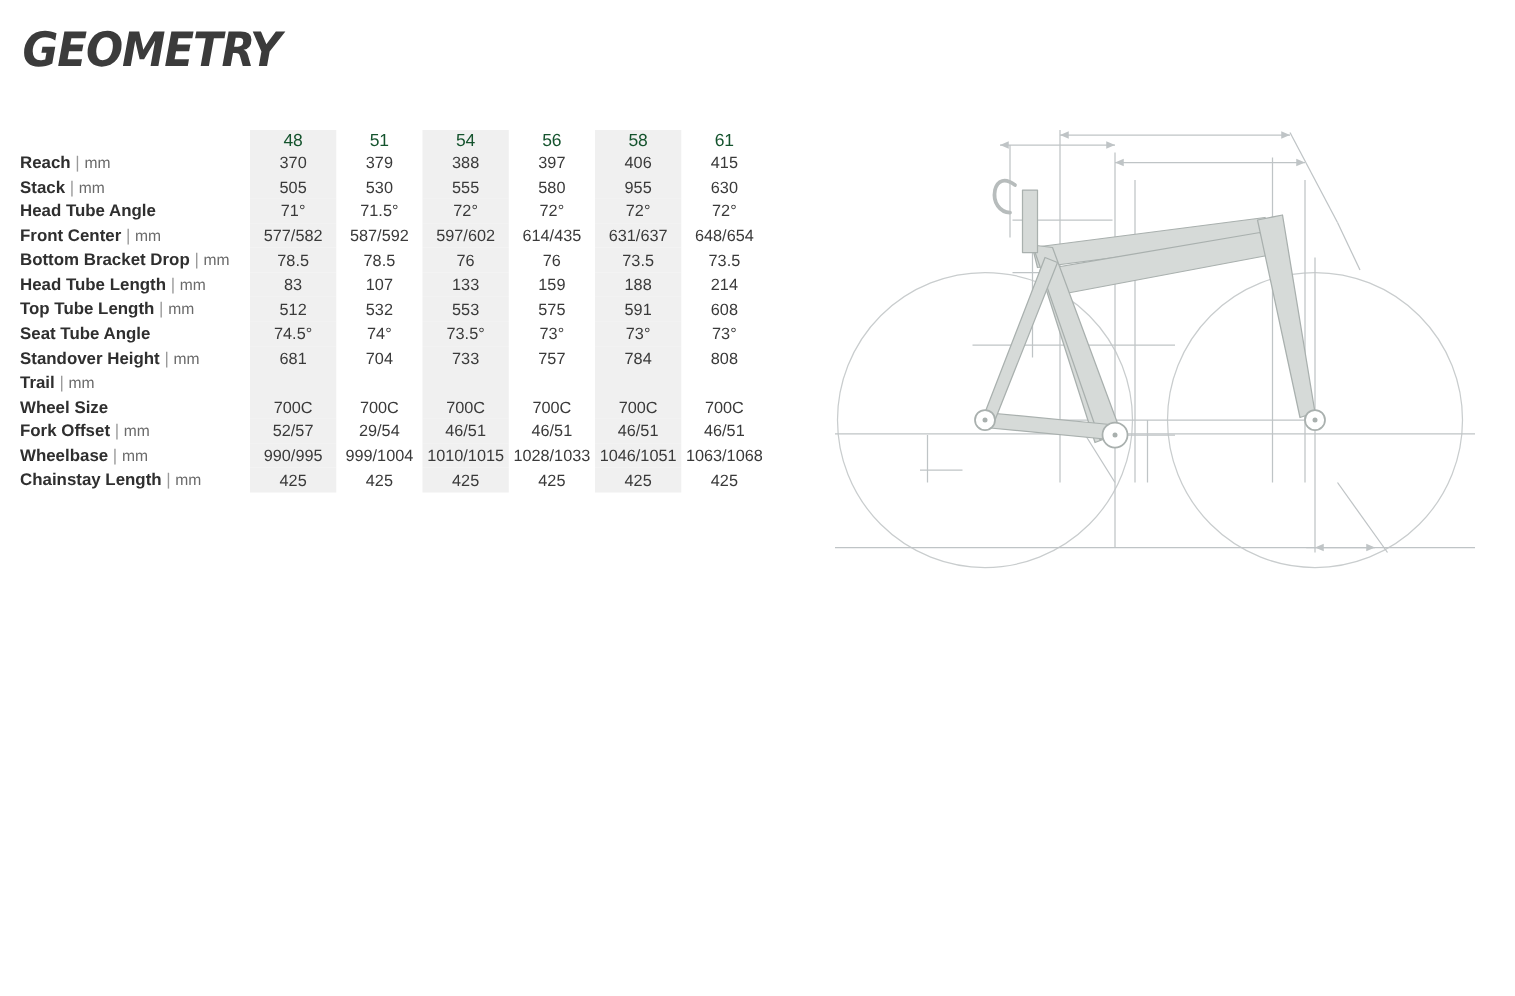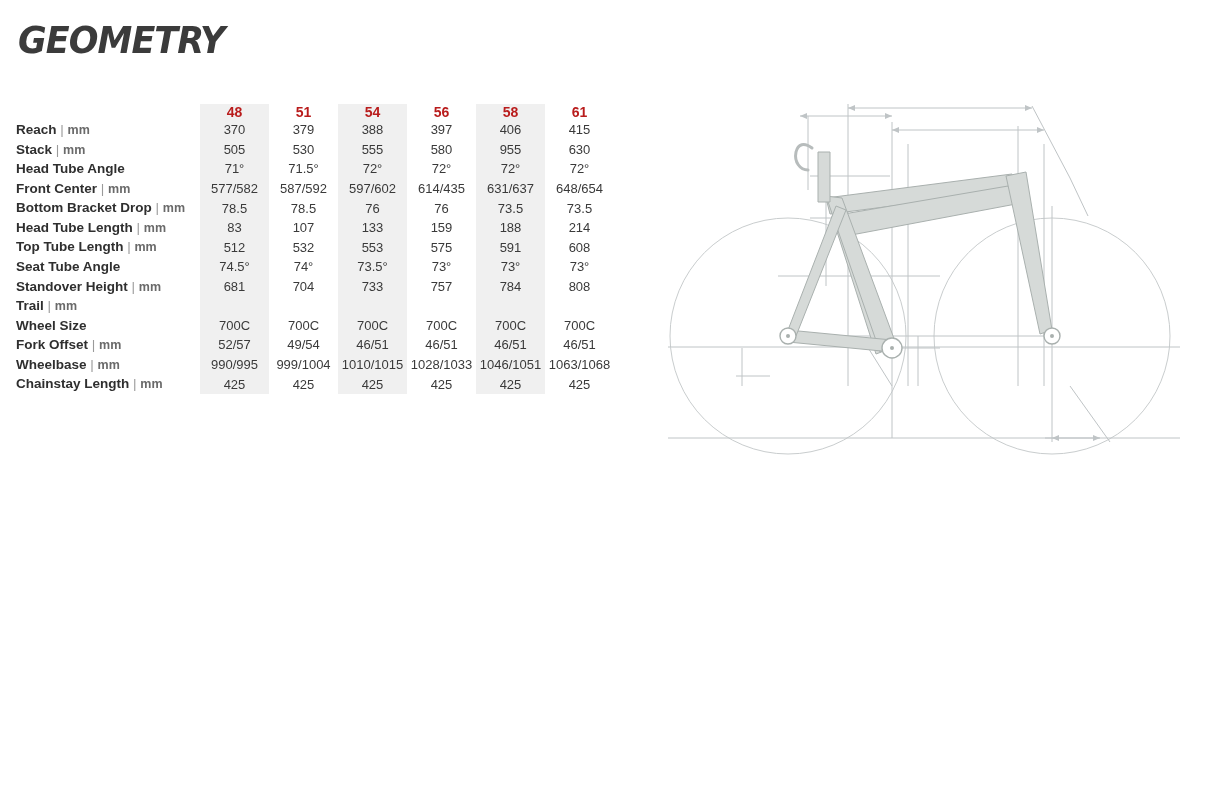--- a/index.html
+++ b/index.html
@@ -53,21 +53,21 @@
     width: 184px;
     text-align: left;
     padding: 7px 8px 7px 6px;
     font-weight: bold;
     font-size: 13.5px;
     color: #2f2f2f;
     vertical-align: middle;
     line-height: 1.45;
   }
   .row-label .unit {
-    font-weight: bold;
+    font-weight: normal;
     color: #6a6a6a;
     font-size: 12.5px;
     text-align: center;
   }
   .row-label .sep {
     font-weight: normal;
     color: #9a9a9a;
   }
   .val {
     width: 69px;
@@ -75,23 +75,23 @@
     vertical-align: middle;
     font-size: 13px;
     color: #3a3a3a;
     padding: 7px 1px;
     white-space: nowrap;
   }
   .col-shaded {
     background: #f0f0f0;
   }
   thead .val {
-    font-weight: bold;
+    font-weight: normal;
     font-size: 14px;
-    color: #b91c1c;
+    color: #14532d;
     padding-bottom: 10px;
     padding-top: 10px;
   }
   thead .row-label {
     padding: 0;
   }
 
   
   #diagram {
     position: absolute;
@@ -216,21 +216,21 @@
           <td class="val col-shaded">700C</td>
           <td class="val">700C</td>
           <td class="val col-shaded">700C</td>
           <td class="val">700C</td>
           <td class="val col-shaded">700C</td>
           <td class="val">700C</td>
         </tr>
         <tr>
           <th class="row-label"><span>Fork Offset</span><span class="sep"> | </span><span class="unit">mm</span></th>
           <td class="val col-shaded">52/57</td>
-          <td class="val">49/54</td>
+          <td class="val">29/54</td>
           <td class="val col-shaded">46/51</td>
           <td class="val">46/51</td>
           <td class="val col-shaded">46/51</td>
           <td class="val">46/51</td>
         </tr>
         <tr>
           <th class="row-label"><span>Wheelbase</span><span class="sep"> | </span><span class="unit">mm</span></th>
           <td class="val col-shaded">990/995</td>
           <td class="val">999/1004</td>
           <td class="val col-shaded">1010/1015</td>

